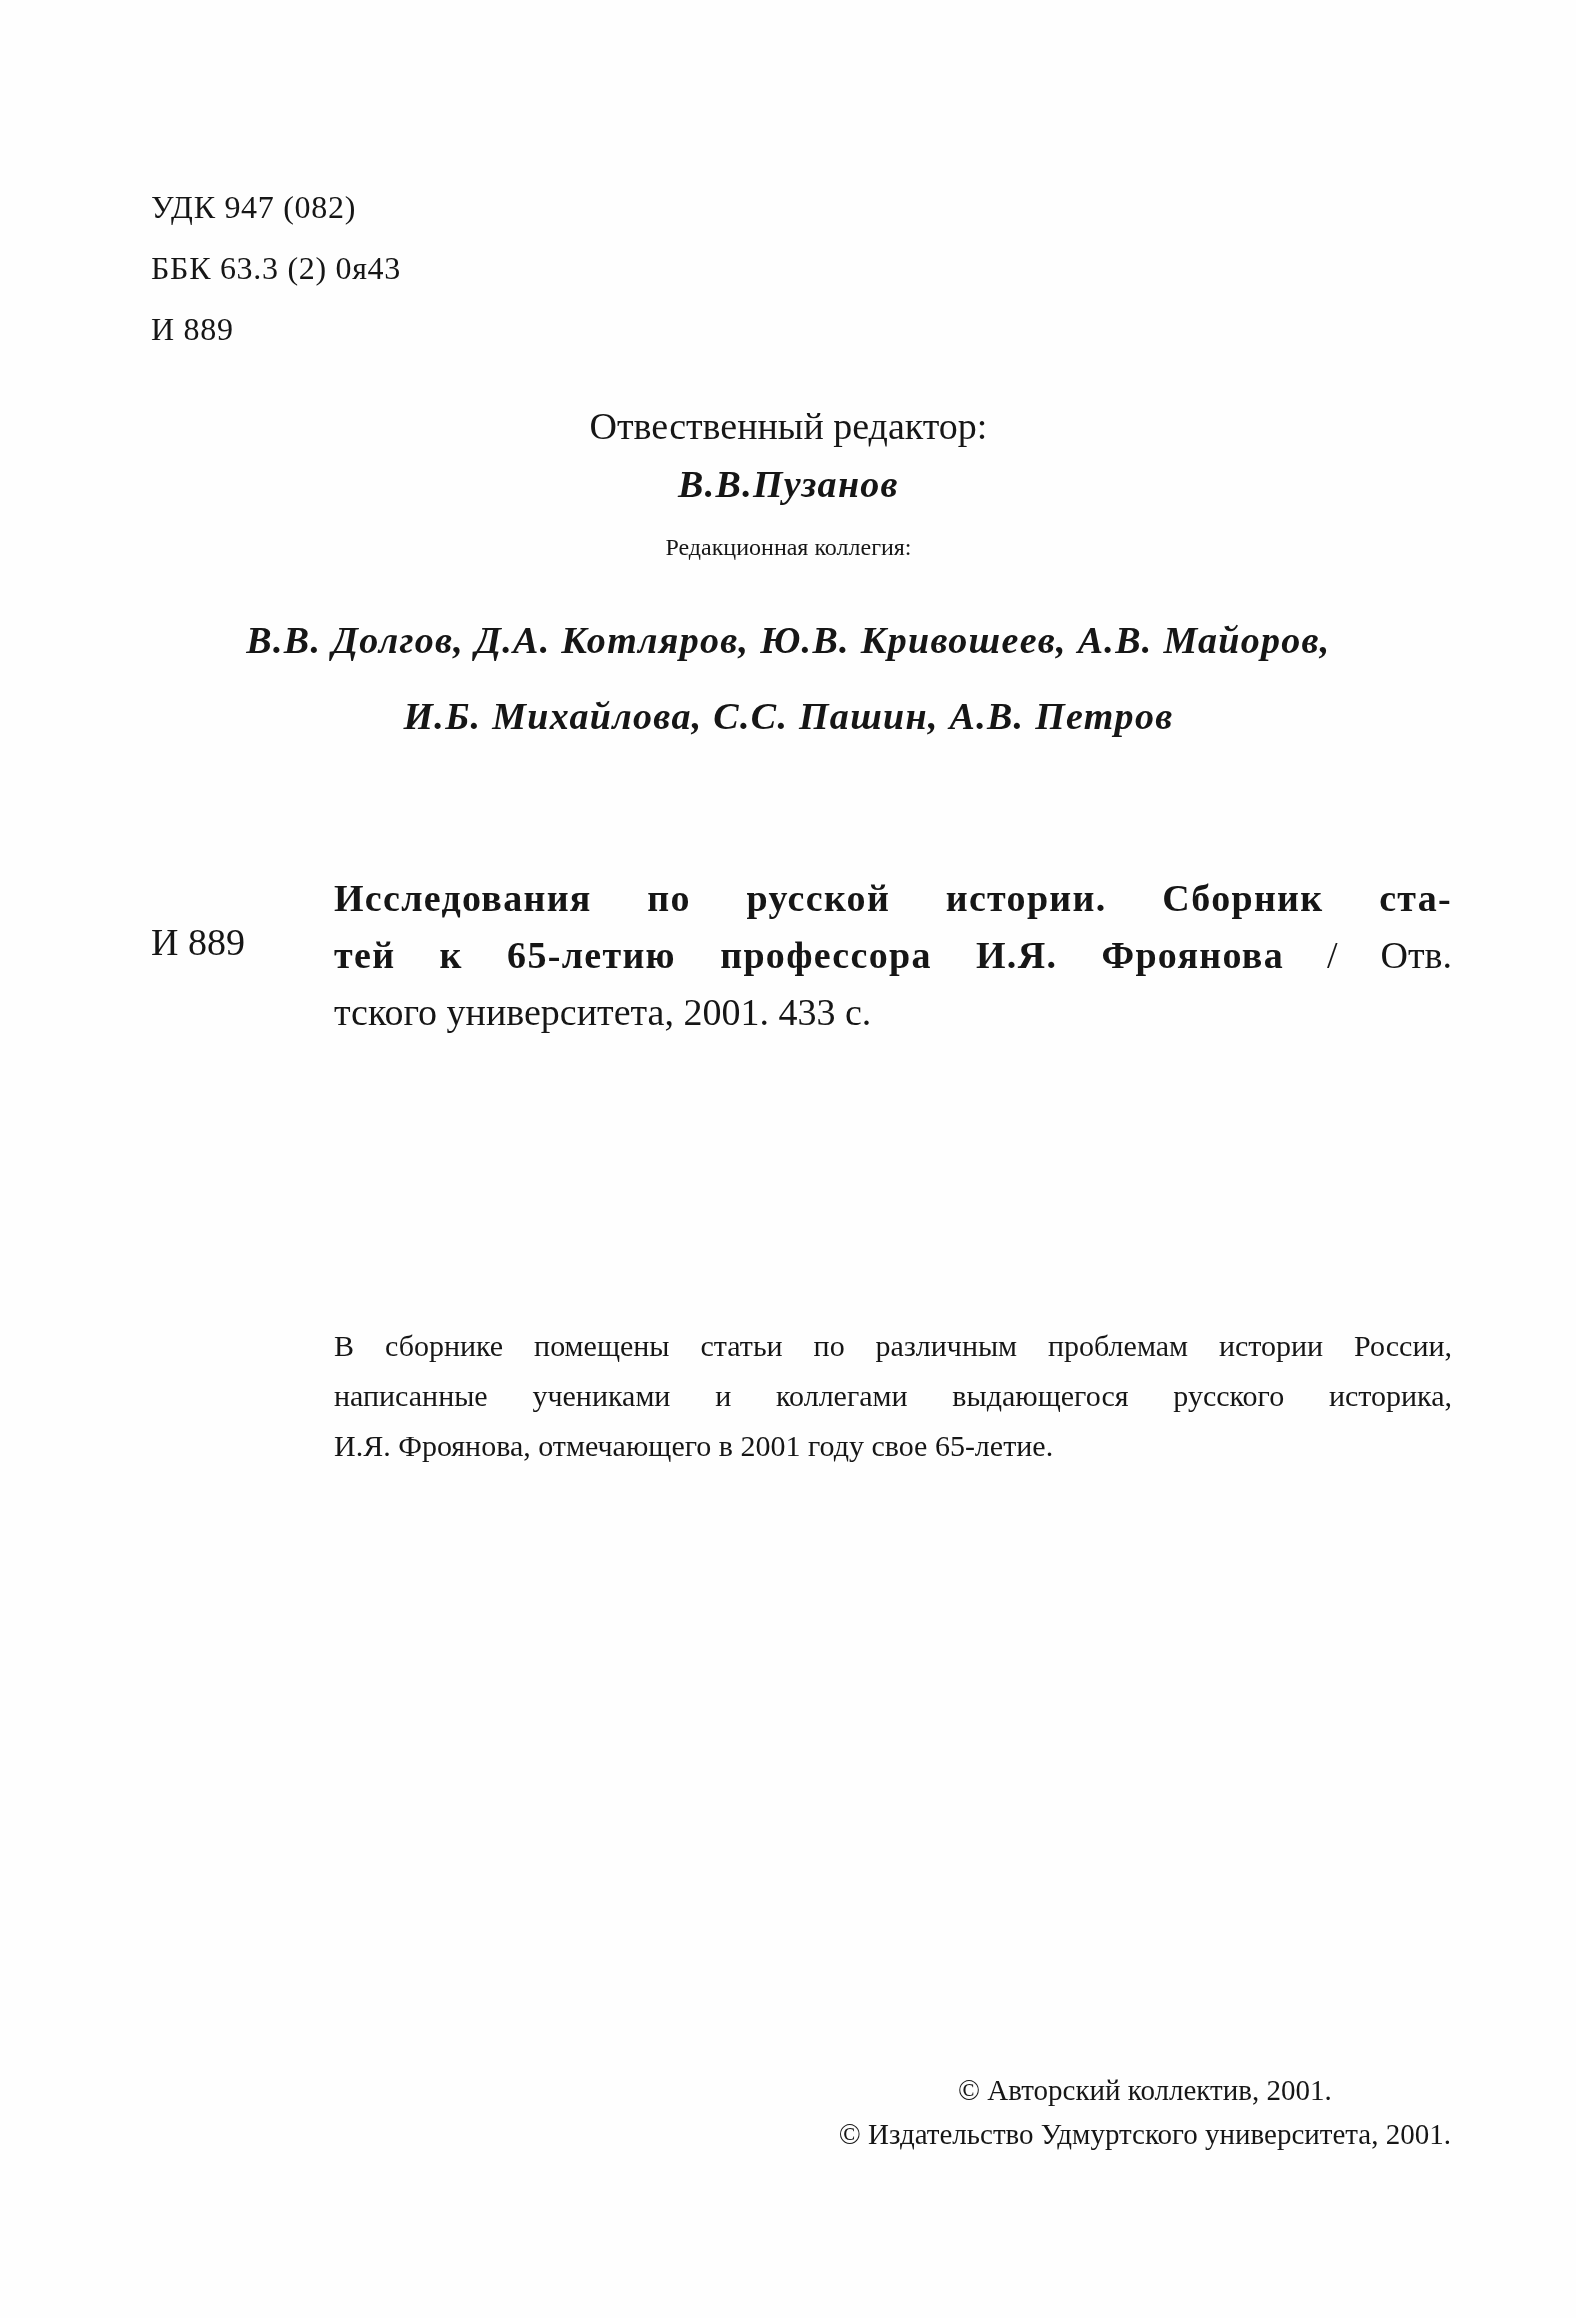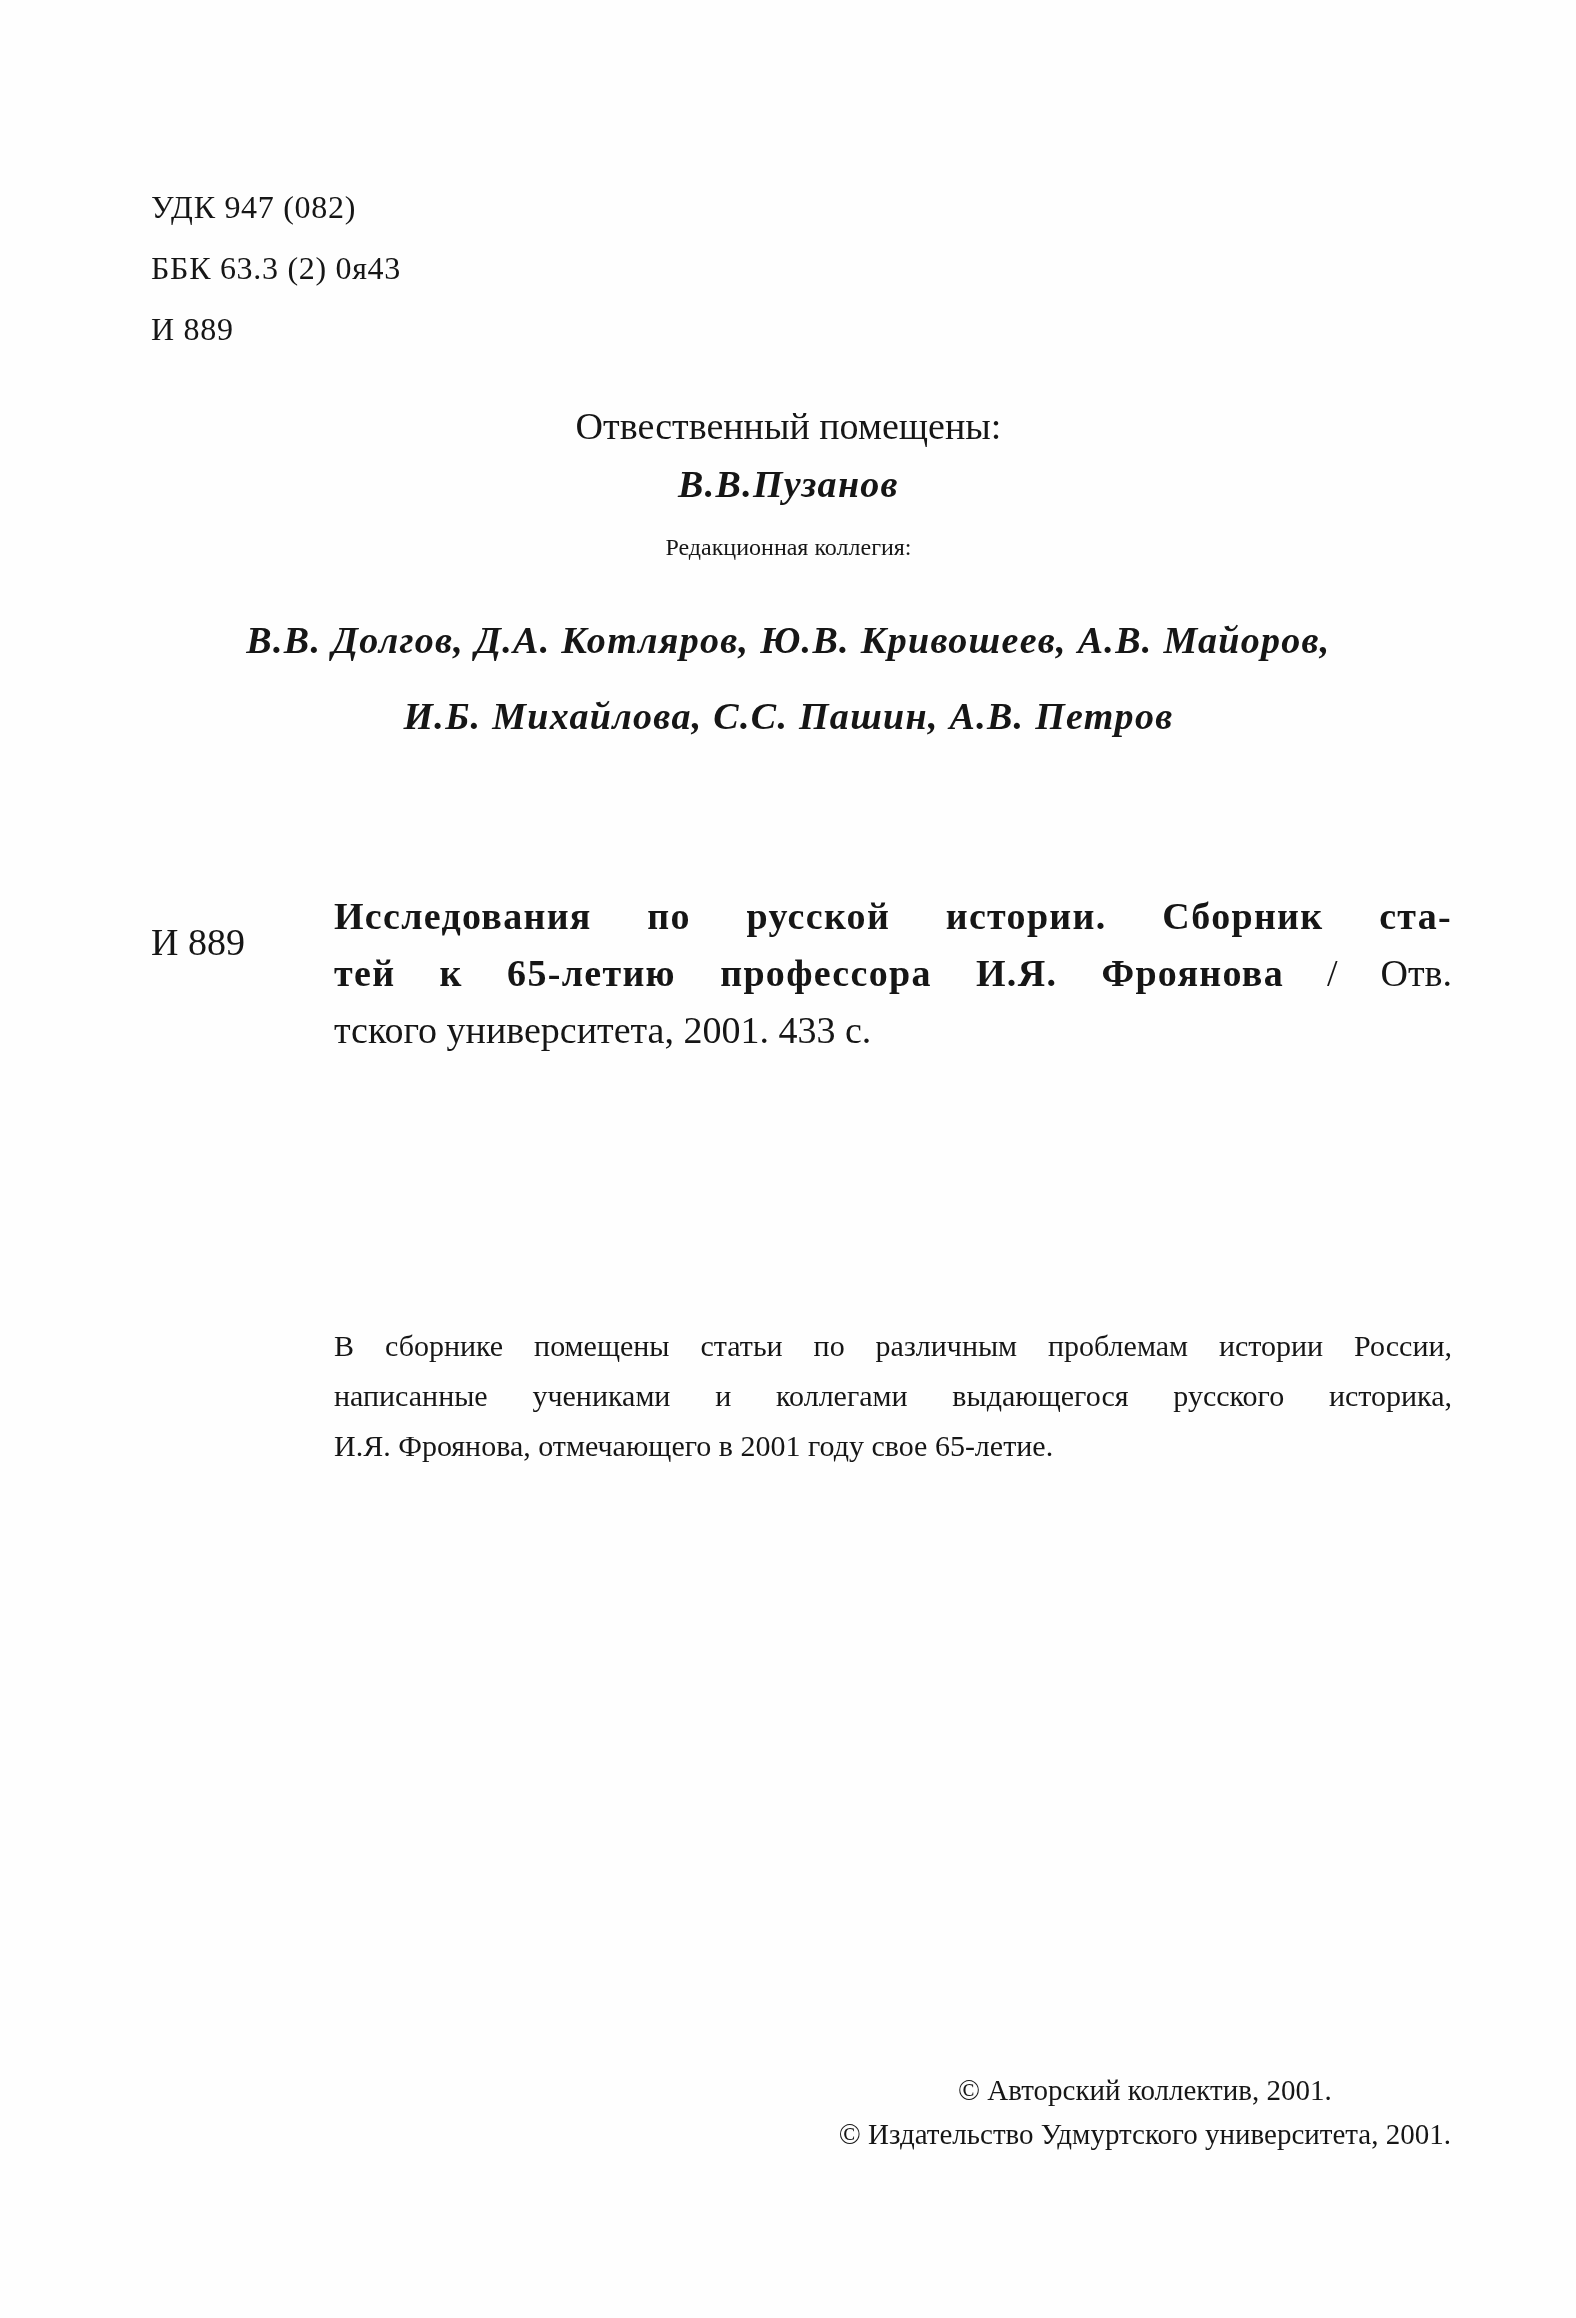--- a/index.html
+++ b/index.html
@@ -49,21 +49,21 @@
     position: absolute;
     left: 151px;
     top: 914px;
     font-size: 38px;
     line-height: 57px;
     white-space: nowrap;
   }
   .biblio-text {
     position: absolute;
     left: 334px;
-    top: 888px;
+    top: 870px;
     width: 1118px;
     font-size: 38px;
     line-height: 57px;
   }
   .biblio-text .bold {
     font-weight: bold;
     letter-spacing: 1.3px;
   }
   .jline {
     text-align: justify;
@@ -96,21 +96,21 @@
 <body>
 
 <div class="page">
 
   <div class="codes">
     <div>УДК 947 (082)</div>
     <div>ББК 63.3 (2) 0я43</div>
     <div>И 889</div>
   </div>
 
-  <div class="center-line editor-heading">Отвественный помещены:</div>
+  <div class="center-line editor-heading">Отвественный редактор:</div>
   <div class="center-line editor-name">В.В.Пузанов</div>
 
   <div class="center-line board-heading">Редакционная коллегия:</div>
   <div class="center-line board-line1">В.В. Долгов, Д.А. Котляров, Ю.В. Кривошеев, А.В. Майоров,</div>
   <div class="center-line board-line2">И.Б. Михайлова, С.С. Пашин, А.В. Петров</div>
 
   <div class="biblio-index">И 889</div>
   <div class="biblio-text">
     <div class="jline bold">Исследования по русской истории. Сборник ста-</div>
     <div class="jline"><span class="bold">тей к 65-летию профессора И.Я. Фроянова</span><span> / Отв.</span></div>

